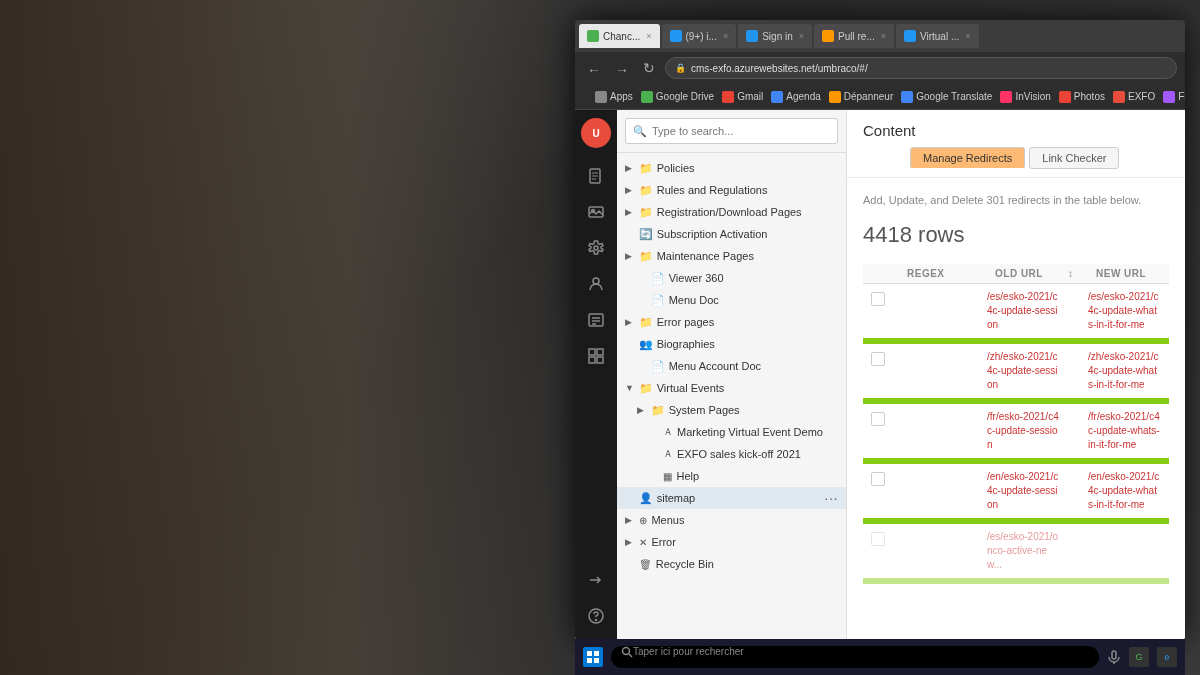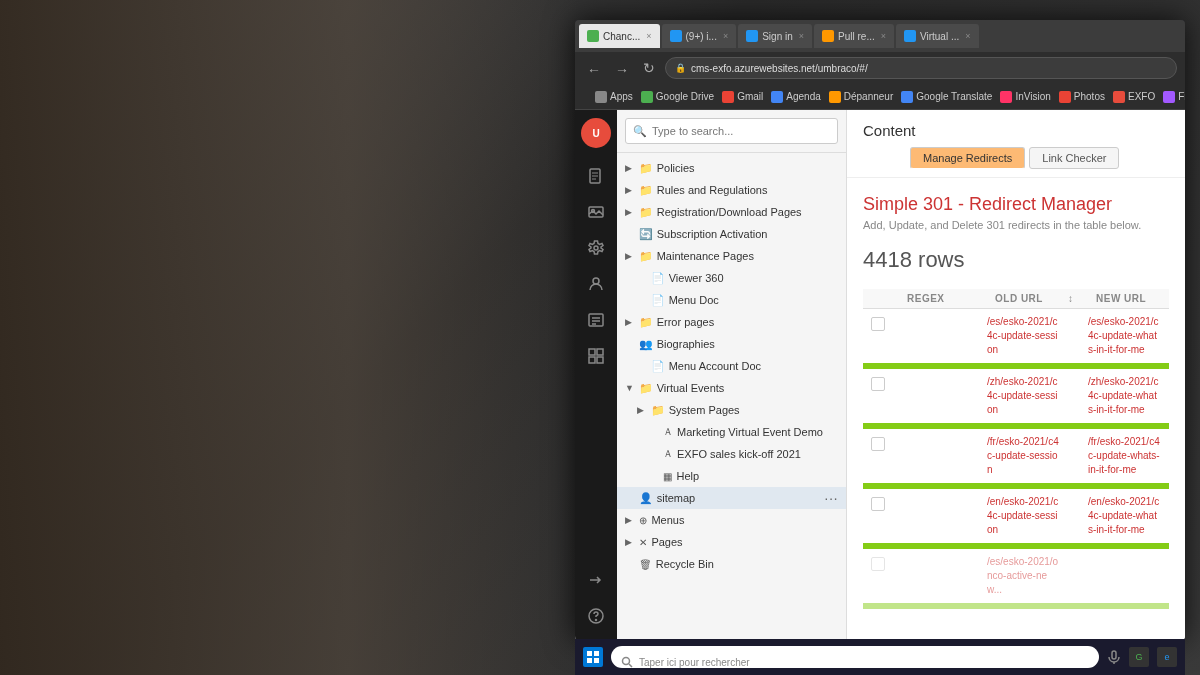--- a/index.html
+++ b/index.html
@@ -695,21 +695,21 @@
 
         <div class="tree-item">
           <span class="tree-arrow">▶</span>
           <span class="tree-icon" style="font-size:10px;color:#555;">⊕</span>
           <span class="tree-label">Menus</span>
         </div>
 
         <div class="tree-item">
           <span class="tree-arrow">▶</span>
           <span class="tree-icon" style="font-size:10px;color:#555;">✕</span>
-          <span class="tree-label">Pages</span>
+          <span class="tree-label">Error</span>
         </div>
 
         <div class="tree-item">
           <span class="tree-arrow"></span>
           <span class="tree-icon" style="font-size:10px;color:#555;">🗑</span>
           <span class="tree-label">Recycle Bin</span>
         </div>
 
       </div>
     </div>
@@ -717,21 +717,20 @@
     <div class="main-content">
       <div class="content-header">
         <div class="content-title">Content</div>
         <div class="tabs-row">
           <div class="content-tab active">Manage Redirects</div>
           <div class="content-tab">Link Checker</div>
         </div>
       </div>
 
       <div class="content-body">
-        <div class="redirect-title">Simple 301 - Redirect Manager</div>
         <div class="redirect-desc">Add, Update, and Delete 301 redirects in the table below.</div>
         <div class="rows-count">4418 rows</div>
 
         <div class="redirect-table">
           <div class="table-header">
             <span></span>
             <span>REGEX</span>
             <span>OLD URL</span>
             <span>↕</span>
             <span>NEW URL</span>
@@ -784,21 +783,21 @@
 
 <div style="position:absolute; bottom:0; left:575px; width:610px; height:36px; background:#1a1a2e; display:flex; align-items:center; padding: 0 8px; gap:8px; z-index:3;">
   <div style="width:20px; height:20px; background:#0078d7; border-radius:2px; display:flex; align-items:center; justify-content:center;">
     <svg width="12" height="12" viewBox="0 0 12 12">
       <rect x="0" y="0" width="5" height="5" fill="white"></rect>
       <rect x="7" y="0" width="5" height="5" fill="white"></rect>
       <rect x="0" y="7" width="5" height="5" fill="white"></rect>
       <rect x="7" y="7" width="5" height="5" fill="white"></rect>
     </svg>
   </div>
-  <div style="flex:1; height:22px; background:#ffffff; border-radius:11px; display:flex; align-items:flex-end; padding:0 10px; gap:6px;">
+  <div style="flex:1; height:22px; background:#000000; border-radius:11px; display:flex; align-items:flex-start; padding:0 10px; ">
     <svg width="12" height="12" viewBox="0 0 12 12" fill="none" stroke="#888" stroke-width="1.5">
       <circle cx="5" cy="5" r="3.5"></circle>
       <line x1="8" y1="8" x2="11" y2="11"></line>
     </svg>
     <span style="font-size:10px; color:#888;">Taper ici pour rechercher</span>
   </div>
   <svg width="14" height="14" viewBox="0 0 14 14" fill="none" stroke="#888" stroke-width="1.5">
     <rect x="5" y="1" width="4" height="8" rx="2"></rect>
     <path d="M2 7c0 2.8 2.2 5 5 5s5-2.2 5-5"></path>
     <line x1="7" y1="12" x2="7" y2="14"></line>

